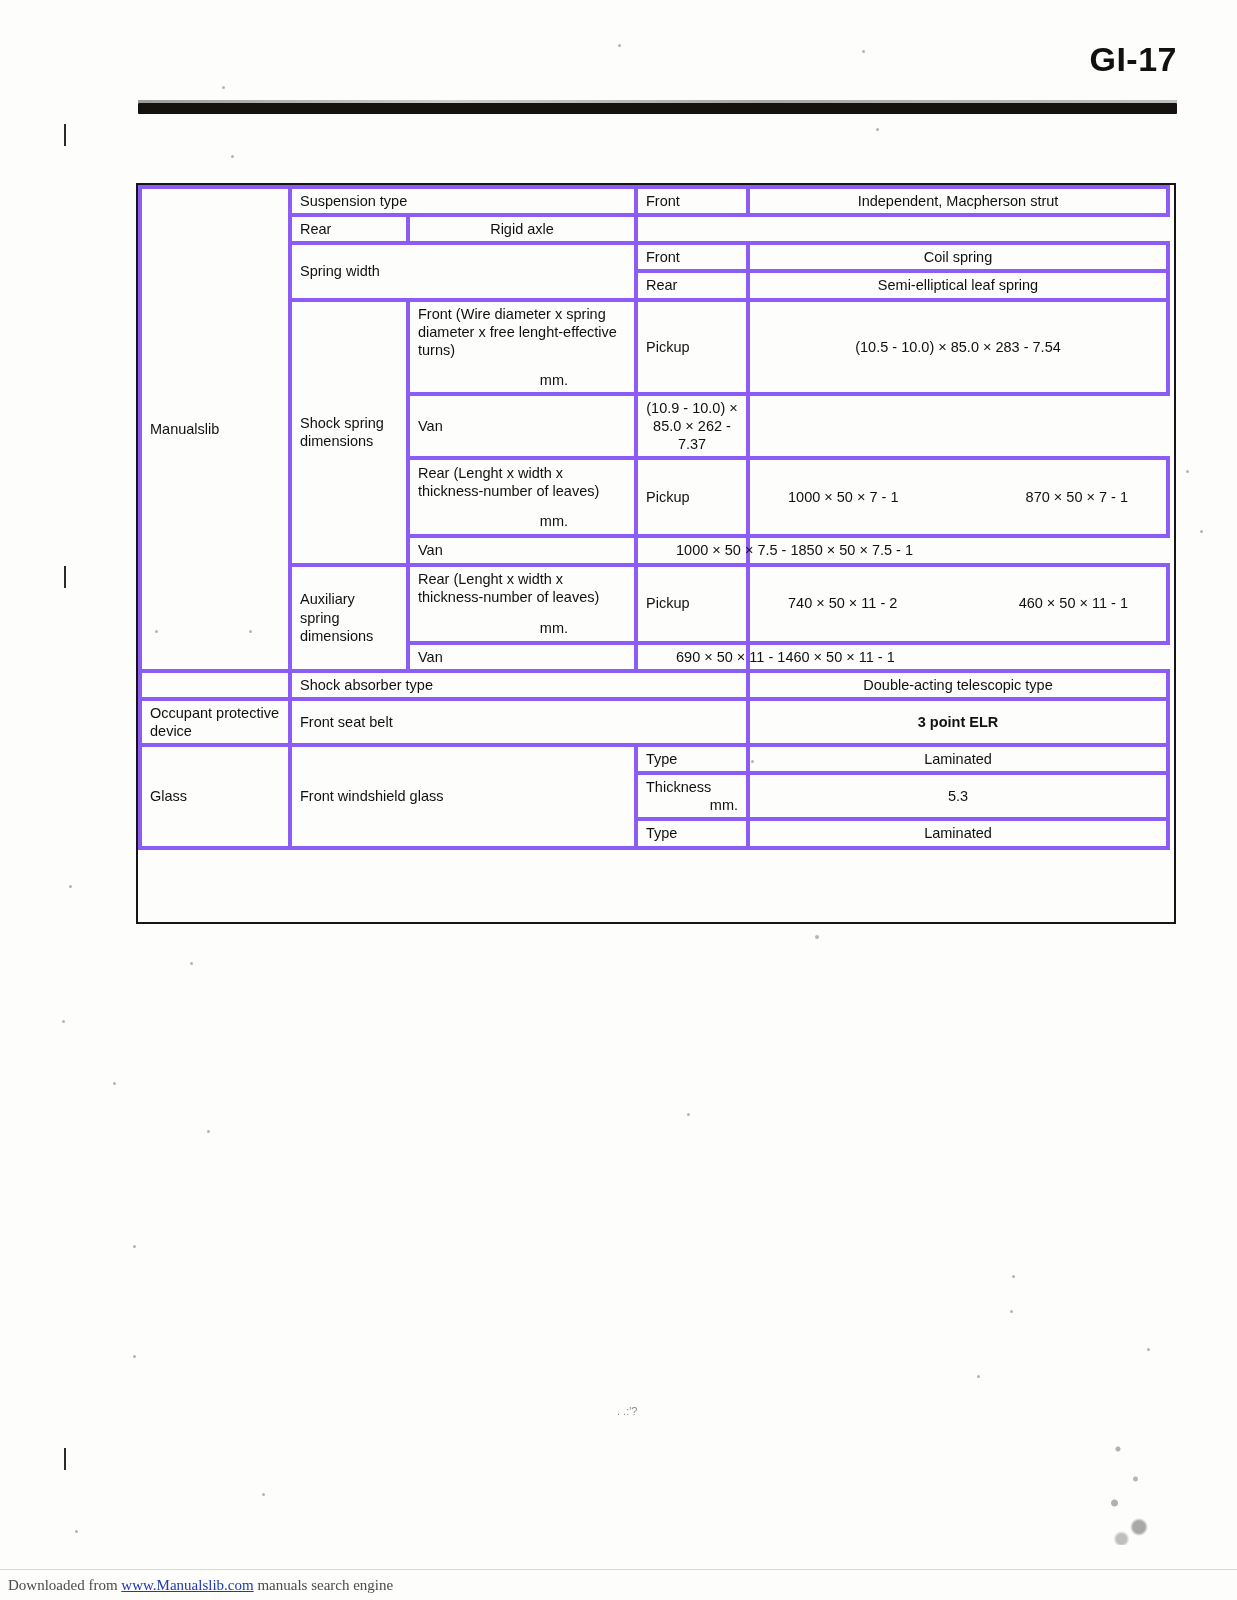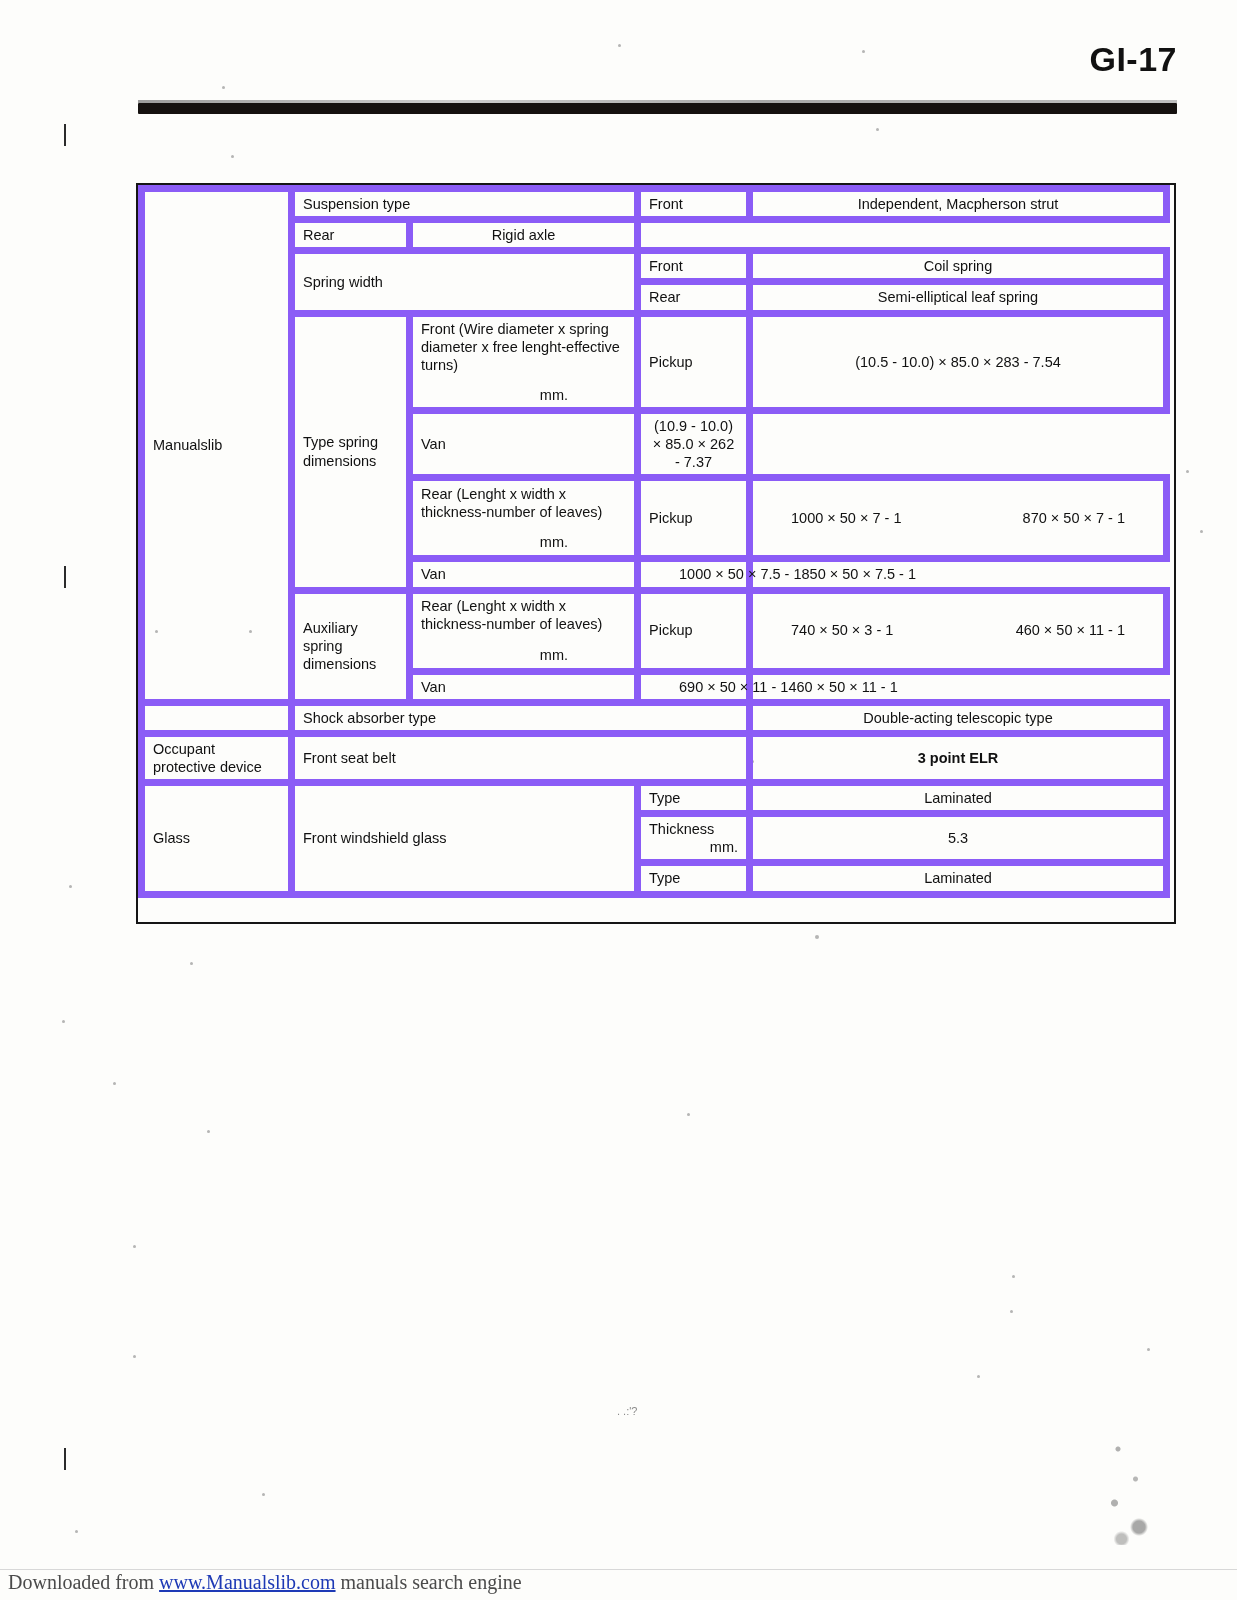--- a/index.html
+++ b/index.html
@@ -74,21 +74,21 @@
     top: 185px;
     width: 1032px;
   }
   table.spec {
     border-collapse: collapse;
     width: 100%;
     table-layout: fixed;
     font-size: 14.5px;
   }
   table.spec td {
-    border: 7px solid #8b5cf6;
+    border: 4px solid #8b5cf6;
     padding: 3px 8px;
     vertical-align: middle;
     line-height: 1.25;
   }
   .outer-border {
     position: absolute;
     left: 136px;
     top: 183px;
     width: 1036px;
     height: 737px;
@@ -128,21 +128,21 @@
   .tall { height: 68px; margin-top: 12px; }
   .cat-top { vertical-align: middle; }
   .bold { font-weight: bold; }
 
   
   .footer {
     position: absolute;
     left: 8px;
     bottom: 6px;
     font-family: "Liberation Serif", serif;
-    font-size: 20px;
+    font-size: 15px;
     color: #4b4b4b;
   }
   .footer a {
     color: #1d39b5;
     text-decoration: underline;
   }
   .footer-rule {
     position: absolute;
     left: 0;
     right: 0;
@@ -235,21 +235,21 @@
           <td colspan="2" rowspan="2">Spring width</td>
           <td>Front</td>
           <td class="value">Coil spring</td>
         </tr>
         <tr>
           <td>Rear</td>
           <td class="value">Semi-elliptical leaf spring</td>
         </tr>
 
         <tr>
-          <td class="grp" rowspan="4">Type spring dimensions</td>
+          <td class="grp" rowspan="4">Shock spring dimensions</td>
           <td class="sub tall">
             <span>Front (Wire diameter x spring diameter x free lenght-effective turns)</span>
             <span class="mm-right">mm.</span>
           </td>
           <td>Pickup</td>
           <td class="value">(10.5 - 10.0) × 85.0 × 283 - 7.54</td>
         </tr>
         <tr>
           <td class="variant">Van</td>
           <td class="value">(10.9 - 10.0) × 85.0 × 262 - 7.37</td>
@@ -280,21 +280,21 @@
 
         <tr>
           <td class="grp" rowspan="2">Auxiliary spring dimensions</td>
           <td class="sub tall">
             <span>Rear (Lenght x width x thickness-number of leaves)</span>
             <span class="mm-right">mm.</span>
           </td>
           <td>Pickup</td>
           <td>
             <div class="value-split">
-              <span class="nowrap">740 × 50 × 3 - 1</span>
+              <span class="nowrap">740 × 50 × 11 - 2</span>
               <span class="nowrap">460 × 50 × 11 - 1</span>
             </div>
           </td>
         </tr>
         <tr>
           <td>Van</td>
           <td>
             <div class="value-split">
               <span class="nowrap">690 × 50 × 11 - 1</span>
               <span class="nowrap">460 × 50 × 11 - 1</span>

